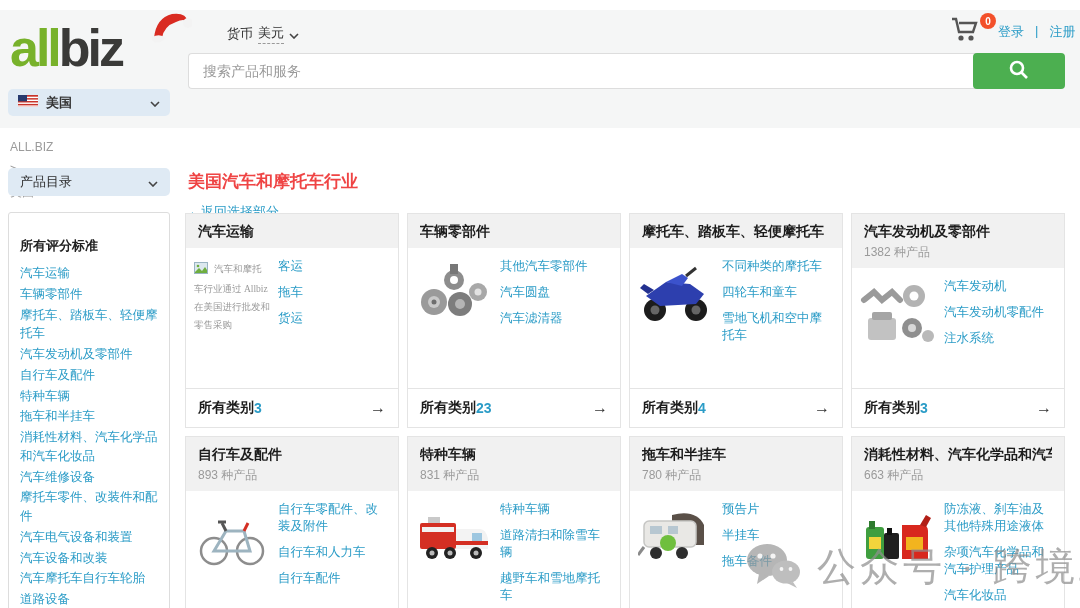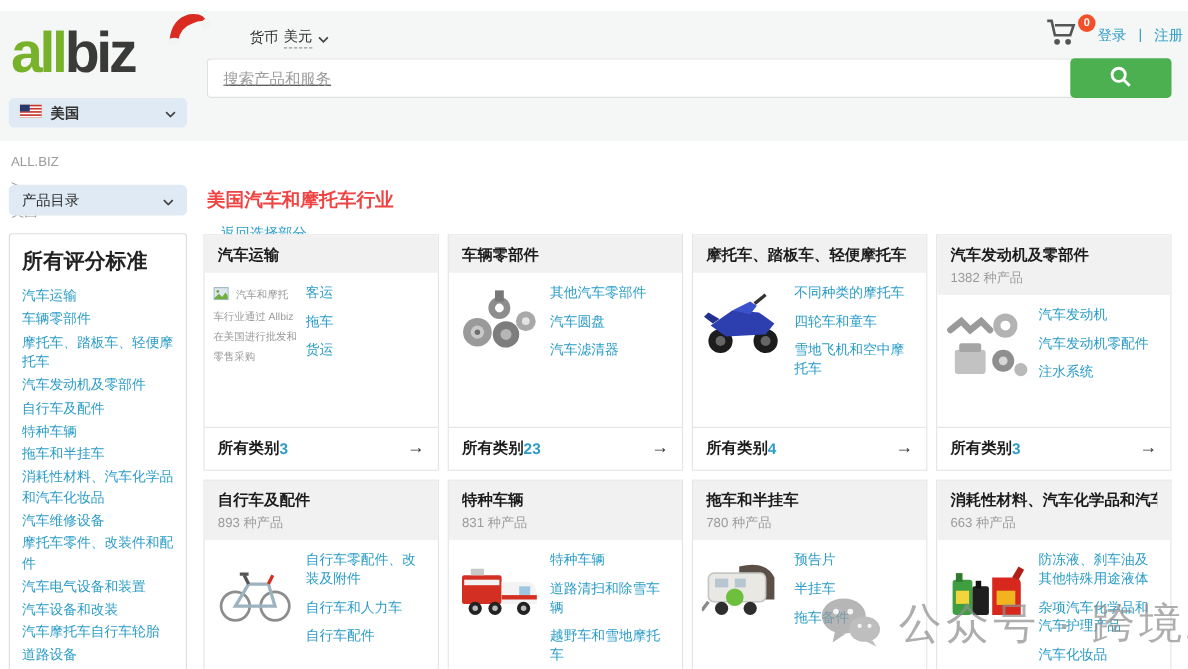--- a/index.html
+++ b/index.html
@@ -20,55 +20,55 @@
 
   .currency { position:absolute; left:227px; top:24px; font-size:13px; color:#333; display:flex; align-items:center; gap:5px; cursor:pointer; }
   .currency .cur-val { border-bottom:1px dashed #9a9a9a; padding-bottom:1px; }
 
   .cart-wrap { position:absolute; left:950px; top:17px; width:40px; height:30px; cursor:pointer; }
   .cart-badge { position:absolute; right:-6px; top:-4px; min-width:16px; height:16px; border-radius:8px;
     background:#f3502a; color:#fff; font-size:10px; font-weight:bold; display:flex; align-items:center; justify-content:center; padding:0 4px; }
   .auth { position:absolute; left:998px; top:23px; font-size:13px; color:#2b9cc7; display:flex; gap:11px; }
   .auth .sep { color:#2b9cc7; }
 
-  .search-row { position:absolute; left:188px; top:53px; width:877px; height:36px; display:flex;text-decoration:underline; }
+  .search-row { position:absolute; left:188px; top:53px; width:877px; height:36px; display:flex; }
   .search-input { flex:1; border:1px solid #ddd; border-right:none; border-radius:4px 0 0 4px;
     padding:0 14px; font-size:14px; color:#333; outline:none; background:#fff; font-family:"Liberation Sans",sans-serif; }
   .search-input::placeholder { color:#9a9a9a; }
   .search-btn { width:92px; background:#4caf50; border:none; border-radius:4px; margin-left:-4px;
     display:flex; align-items:center; justify-content:center; cursor:pointer; }
 
   .country-pill { position:absolute; left:8px; top:89px; width:162px; height:27px; background:#dfeaf4;
     border-radius:5px; display:flex; align-items:center; padding:0 10px; gap:8px; font-size:13px; font-weight:bold; cursor:pointer; }
   .country-pill .grow { flex:1; }
 
   
   .breadcrumb { position:absolute; left:10px; top:140px; font-size:12px; color:#9b9b9b; display:flex; gap:8px; white-space:nowrap;flex-direction:column; }
 
   
   .catalog-pill { position:absolute; left:8px; top:168px; width:162px; height:28px; background:#dfeaf4;
     border-radius:5px; display:flex; align-items:center; padding:0 12px; font-size:13px; color:#2c2c2c; cursor:pointer; }
   .catalog-pill .grow { flex:1; }
 
   .sidebar-box { position:absolute; left:8px; top:212px; width:162px; background:#fff;
     border:1px solid #ddd; border-radius:3px; padding:12px 10px 14px 11px; }
-  .sidebar-title { font-size:19px; font-weight:bold; color:#222; margin-bottom:9px; }
+  .sidebar-title { font-size:13px; font-weight:bold; color:#222; margin-bottom:9px;margin-top:12px; }
   .sidebar-link { display:block; font-size:12.5px; color:#2b9cc7; line-height:1.5; margin-bottom:2px; }
 
   
   .page-title { position:absolute; left:188px; top:170px; font-size:17px; font-weight:bold; color:#ef4444; }
   .back-link { position:absolute; left:188px; top:203px; font-size:13px; color:#2b9cc7; }
 
   .cards-grid { position:absolute; left:185px; top:213px; display:grid;
     grid-template-columns:repeat(4, 214px); grid-auto-rows:215px; gap:8px; }
   .card { border:1px solid #e4e4e4; background:#fff; display:flex; flex-direction:column; overflow:hidden; }
   .card-head { background:#f1f1f1; padding:9px 12px 7px; }
   .card-title { font-size:14px; font-weight:bold; color:#1c1c1c; white-space:nowrap; overflow:hidden; }
   .card-count { font-size:12px; color:#9a9a9a; margin-top:3px; }
-  .card-body { flex:1; display:flex; padding:10px 10px 6px 8px; gap:8px; }
+  .card-body { flex:1; display:flex; padding:10px 10px 6px 8px; gap:8px;font-family:Liberation Serif, serif; }
   .card-img { width:76px; flex-shrink:0; }
   .card-links { flex:1; min-width:0; }
   .card-link { display:block; font-size:12.5px; color:#2b9cc7; line-height:1.35; margin-bottom:9px; }
   .card-foot { border-top:1px solid #e4e4e4; padding:10px 12px; display:flex; align-items:center; font-size:14px; }
   .foot-label { font-weight:bold; color:#1c1c1c; }
   .foot-count { font-weight:bold; color:#2b9cc7; }
   .foot-arrow { margin-left:auto; font-size:16px; color:#333; cursor:pointer; }
 
   .broken-alt { font-size:9.5px; color:#9a9a9a; line-height:1.25; }
   .broken-ico { vertical-align:-2px; margin-right:2px; }

